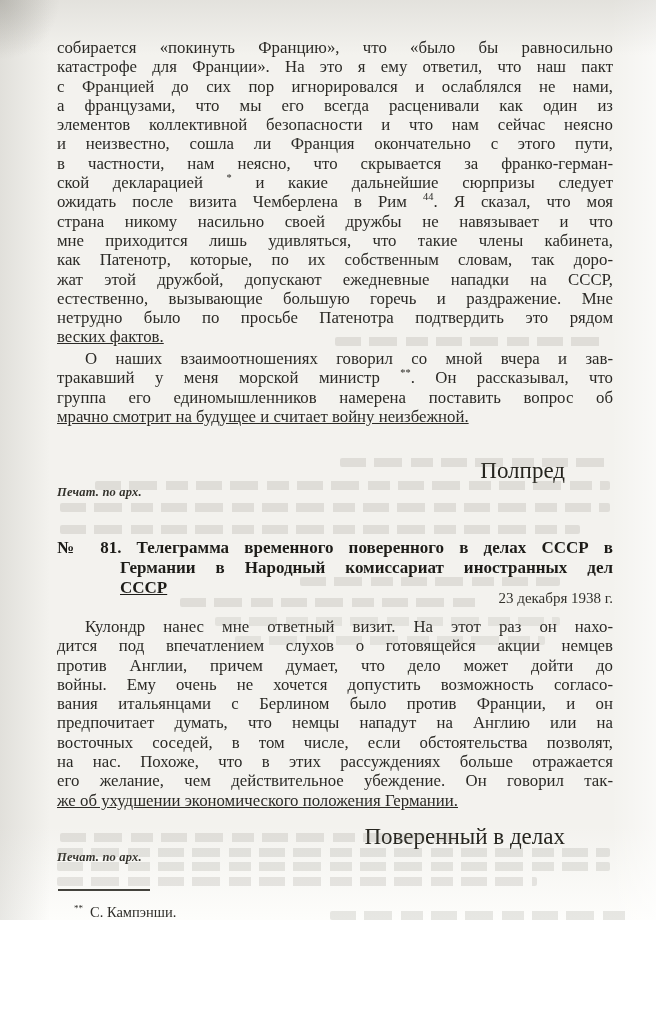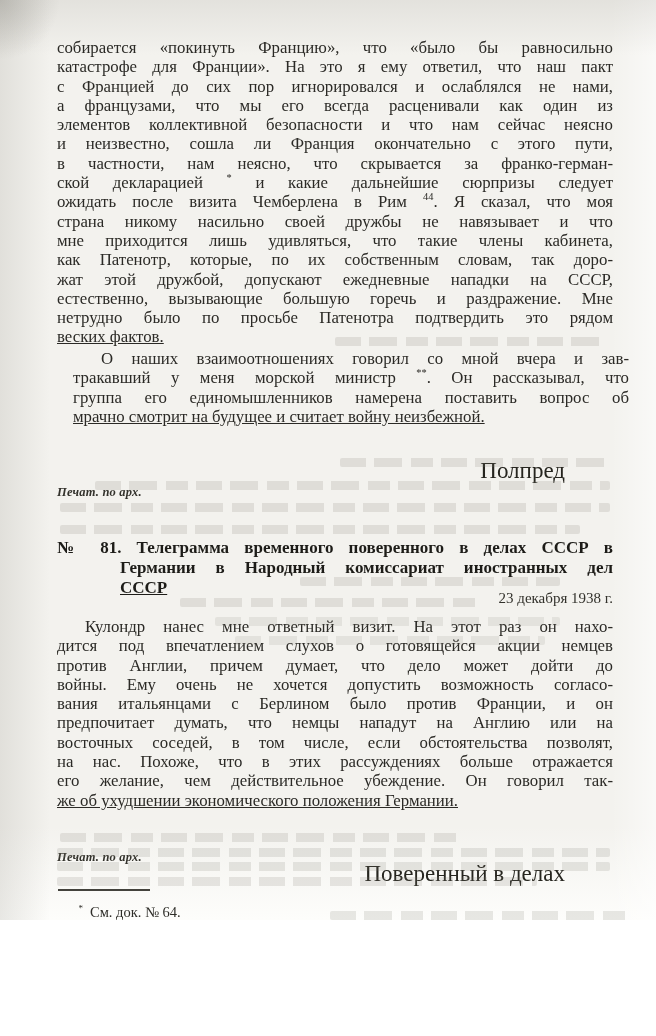--- a/index.html
+++ b/index.html
@@ -16,29 +16,29 @@
       #f3f2ee;
   }
   .blk{position:absolute;left:57px;width:556px;}
   .line{
     text-align:justify;text-align-last:justify;
     font-size:16.8px;line-height:19.3px;
   }
   .line:last-child{text-align-last:left;text-decoration:underline;}
   sup{font-size:0.62em;line-height:0;vertical-align:super;}
   #para1{top:38px;}
-  #para2{top:349px;margin-left:16px;}
+  #para2{top:349px;}
   #para2 .line:first-child,#para3 .line:first-child{text-indent:28px;}
   .signature{
     position:absolute;left:57px;width:556px;text-align:right;
     padding-right:48px;box-sizing:border-box;
     font-size:23px;line-height:20px;color:#26251f;
   }
   #sig1{top:461px;}
-  #sig2{top:864px;}
+  #sig2{top:827px;}
   .source-note{
     position:absolute;left:57px;
     font-style:italic;font-weight:bold;font-size:12.5px;color:#34332d;
     letter-spacing:0.2px;
   }
   #note1{top:485px;}
   #note2{top:850px;}
   #heading{top:538px;}
   #heading .line{
     font-weight:bold;font-size:17px;line-height:20px;color:#1d1c18;
@@ -140,23 +140,20 @@
     </div>
 
   <div id="sig2" class="signature">Поверенный в делах</div>
 
   <div id="note2" class="source-note">Печат. по арх.</div>
 
   <div id="fnrule"></div>
 
   <div class="footnotes">
     <div class="fnline">
-      <span class="fnmarker"><sup>*</sup></span><span>См. док. № 64.</span>
-    </div>
-    <div class="fnline">
       <span class="fnmarker"><sup>**</sup></span><span>С. Кампэнши.</span>
     </div>
   </div>
 
 
   <div class="ghost g1"></div>
   <div class="ghost g2"></div>
   <div class="ghost g3"></div>
   <div class="ghost g4"></div>
   <div class="ghost g5"></div>

